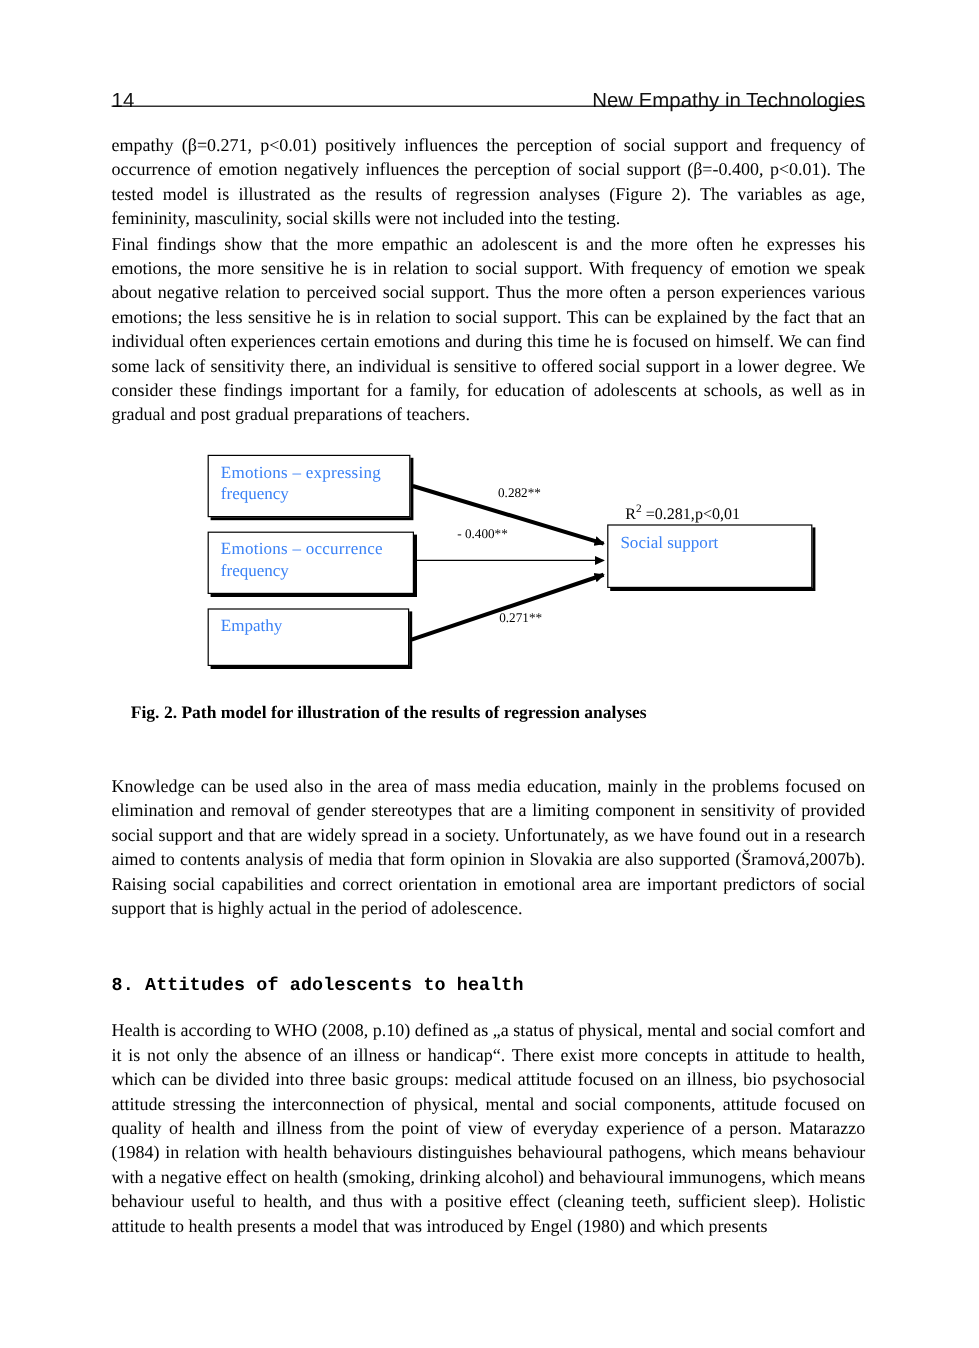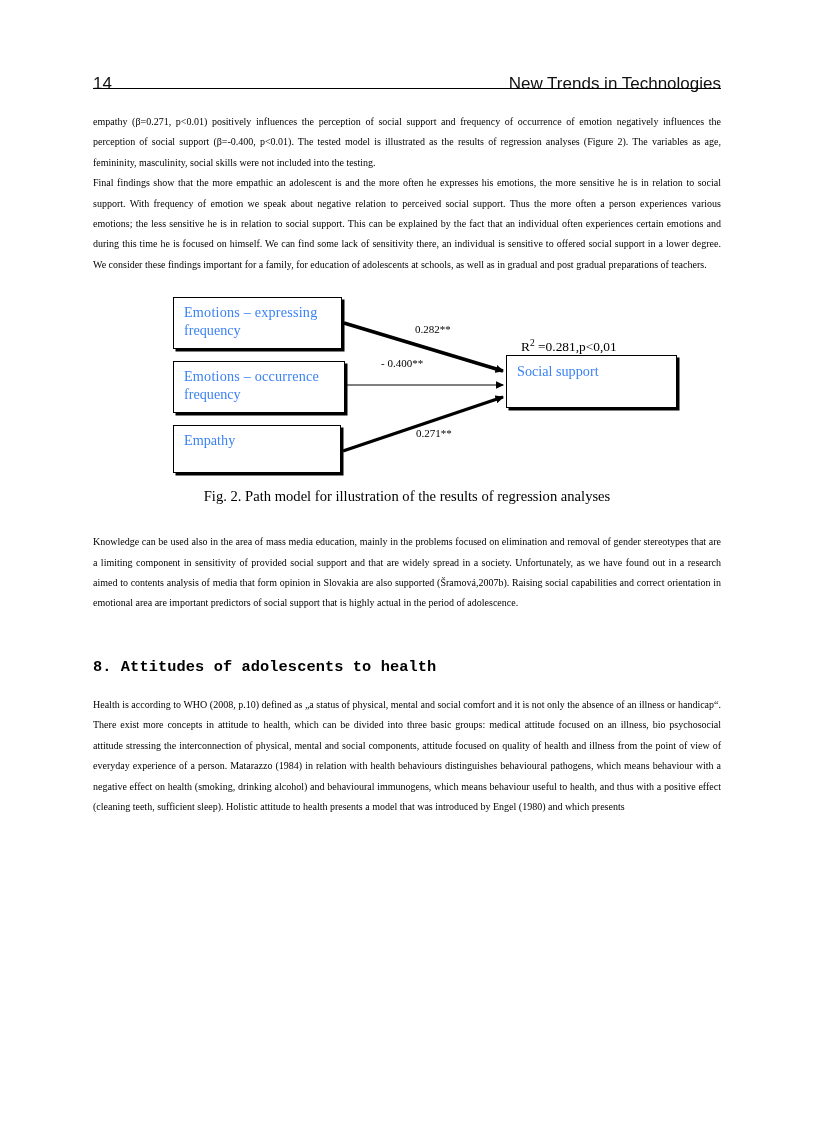--- a/index.html
+++ b/index.html
@@ -48,45 +48,46 @@
   }
   
   .content {
     position: absolute;
     left: 93px;
     top: 112px;
     width: 628px;
   }
   p.body {
     margin: 0;
-    font-size: 10px;
+    font-size: 15px;
     line-height: 20.4px;
     text-align: justify;
     text-justify: inter-word;
     hyphens: none;
   }
   p.body + p.body { margin-top: 0; }
   .gap-small { height: 9px; }
   .gap-med   { height: 18px; }
   .gap-large { height: 26px; }
 
   h2.section {
     margin: 0;
     font-family: Liberation Mono, monospace;
     font-size: 15.3px;
     font-weight: bold;
     line-height: 19px;
     letter-spacing: 0.1px;
   }
 
   .caption {
-    margin: 0;
+    margin: 16px;
     font-size: 14.6px;
     line-height: 19px;
-    text-align: center;
+    text-align: left;
+    font-weight: bold;
   }
 
   
   .figure {
     position: relative;
     width: 628px;
     height: 185px;
   }
   .fig-svg {
     position: absolute;
@@ -131,21 +132,21 @@
   .lbl-2 { left: 288px; top: 62px; }
   .lbl-3 { left: 323px; top: 132px; }
 </style>
 </head>
 <body>
 
 <div class="page">
 
   <div class="header">
     <span>14</span>
-    <span>New Trends in Technologies</span>
+    <span>New Empathy in Technologies</span>
   </div>
   <div class="header-rule"></div>
 
   <div class="content">
 
     <p class="body">empathy (β=0.271, p&lt;0.01) positively influences the perception of social support and frequency of occurrence of emotion negatively influences the perception of social support (β=-0.400, p&lt;0.01). The tested model is illustrated as the results of regression analyses (Figure 2). The variables as age, femininity, masculinity, social skills were not included into the testing.</p>
     <p class="body">Final findings show that the more empathic an adolescent is and the more often he expresses his emotions, the more sensitive he is in relation to social support. With frequency of emotion we speak about negative relation to perceived social support. Thus the more often a person experiences various emotions; the less sensitive he is in relation to social support. This can be explained by the fact that an individual often experiences certain emotions and during this time he is focused on himself. We can find some lack of sensitivity there, an individual is sensitive to offered social support in a lower degree. We consider these findings important for a family, for education of adolescents at schools, as well as in gradual and post gradual preparations of teachers.</p>
 
     <div class="gap-med"></div>
 

